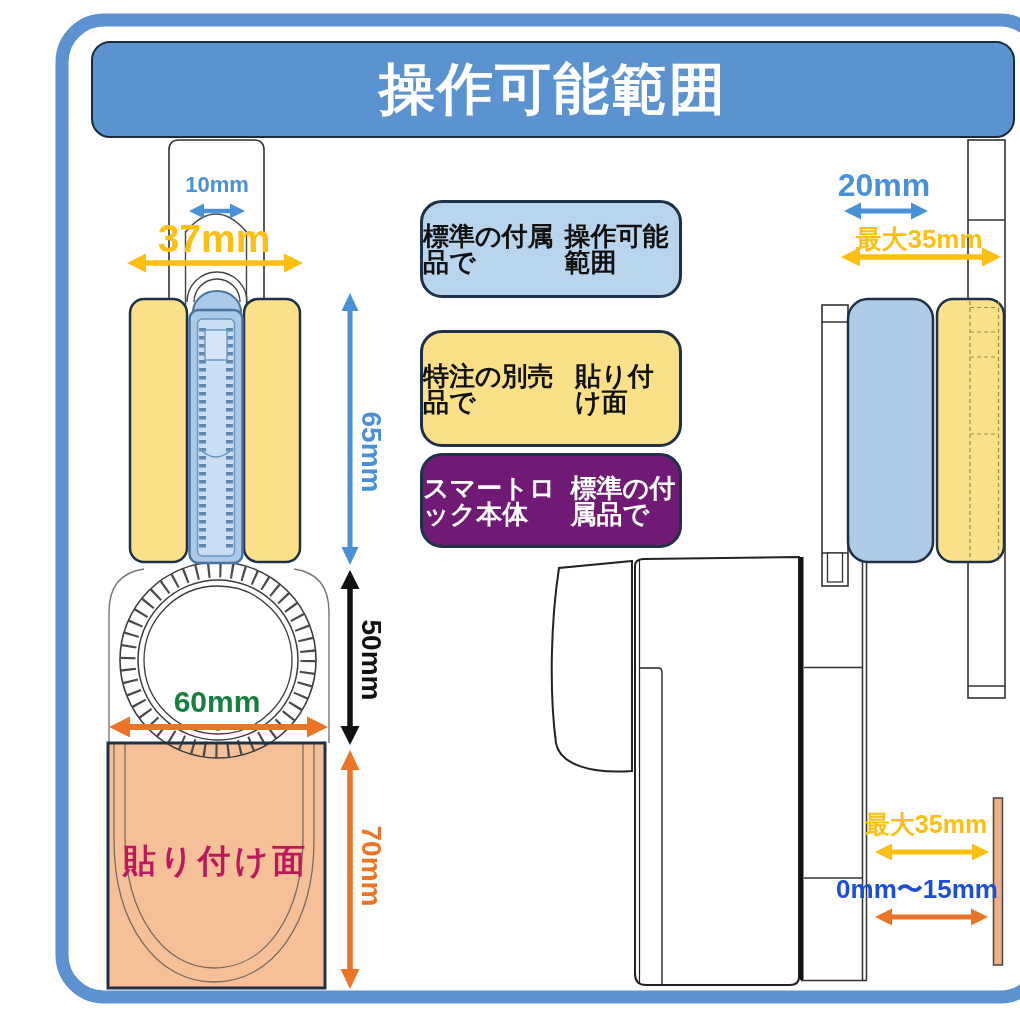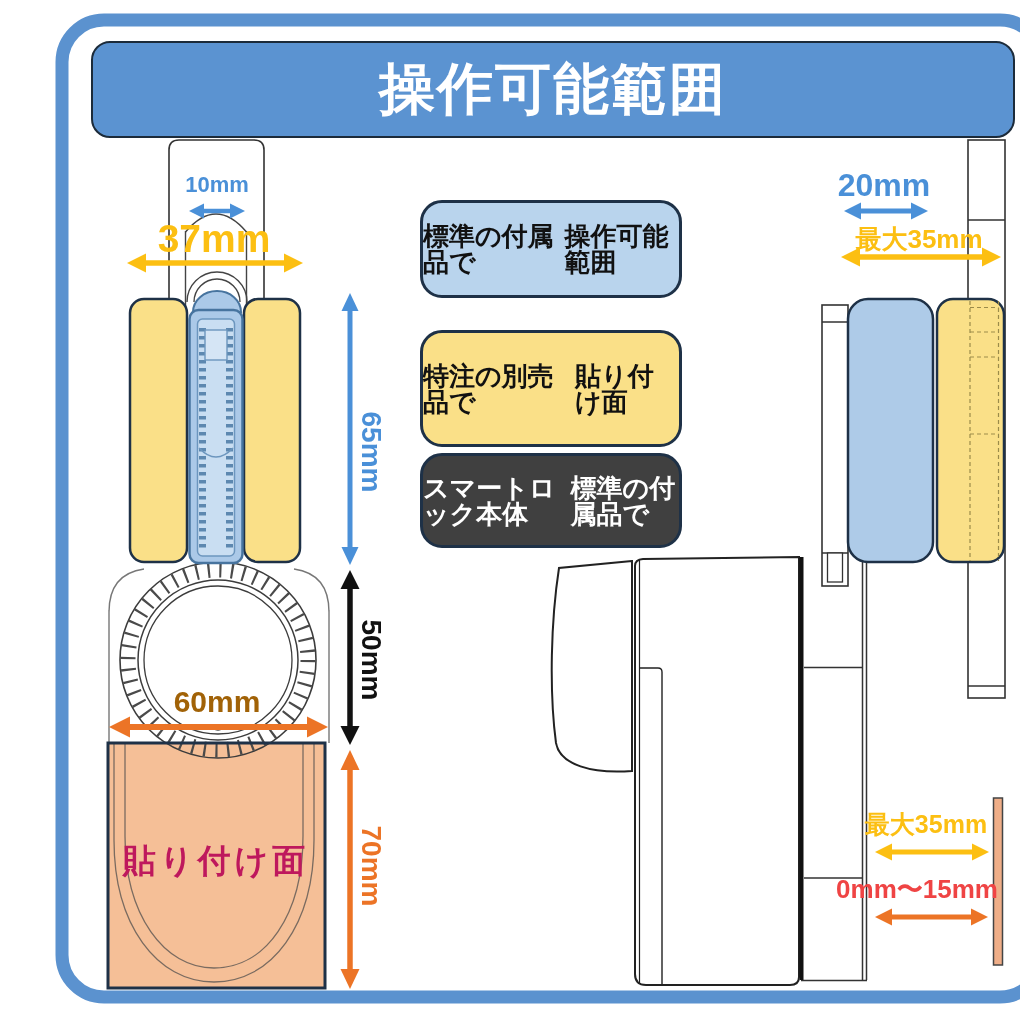--- a/index.html
+++ b/index.html
@@ -145,35 +145,35 @@
     </g>
   </g>
 </svg>
 
 <div class="page-title">操作可能範囲</div>
 
 <div class="dim" style="left:175px;top:185px;font-size:22px;color:#4a90d8">10mm</div>
 <div class="dim" style="left:172px;top:239px;font-size:39px;color:#fcbf12">37mm</div>
 <div class="dim rot" style="left:329px;top:452px;font-size:28px;color:#4a90d8">65mm</div>
 <div class="dim rot" style="left:329px;top:660px;font-size:28px;color:#111111">50mm</div>
-<div class="dim" style="left:175px;top:702px;font-size:30px;color:#a16207">60mm</div>
+<div class="dim" style="left:175px;top:702px;font-size:30px;color:#15803d">60mm</div>
 <div class="dim rot" style="left:329px;top:866px;font-size:28px;color:#ec7426">70mm</div>
 <div class="surface-label" style="left:174px;top:861px">貼り付け面</div>
 
 <div class="dim" style="left:842px;top:185px;font-size:32px;color:#4a90d8">20mm</div>
 <div class="dim" style="left:877px;top:239px;font-size:26px;color:#fcbf12">最大35mm</div>
 <div class="dim" style="left:884px;top:824px;font-size:25px;color:#fcbf12">最大35mm</div>
-<div class="dim" style="left:875px;top:889px;font-size:26px;color:#ef4444">0mm〜15mm</div>
+<div class="dim" style="left:875px;top:889px;font-size:26px;color:#1d4ed8">0mm〜15mm</div>
 
 <div class="legend-box" style="top:200px;height:98px;background:#b9d4ed">
   <div>標準の付属品で</div>
   <div>操作可能範囲</div>
 </div>
 <div class="legend-box" style="top:330px;height:117px;background:#fae088">
   <div>特注の別売品で</div>
   <div>貼り付け面</div>
 </div>
-<div class="legend-box" style="top:453px;height:95px;background:#404040;color:#ffffff">
+<div class="legend-box" style="top:453px;height:95px;background:#701a75;color:#ffffff">
   <div>スマートロック本体</div>
   <div>標準の付属品で</div>
 </div>
 
 </div>
 
 </body></html>

